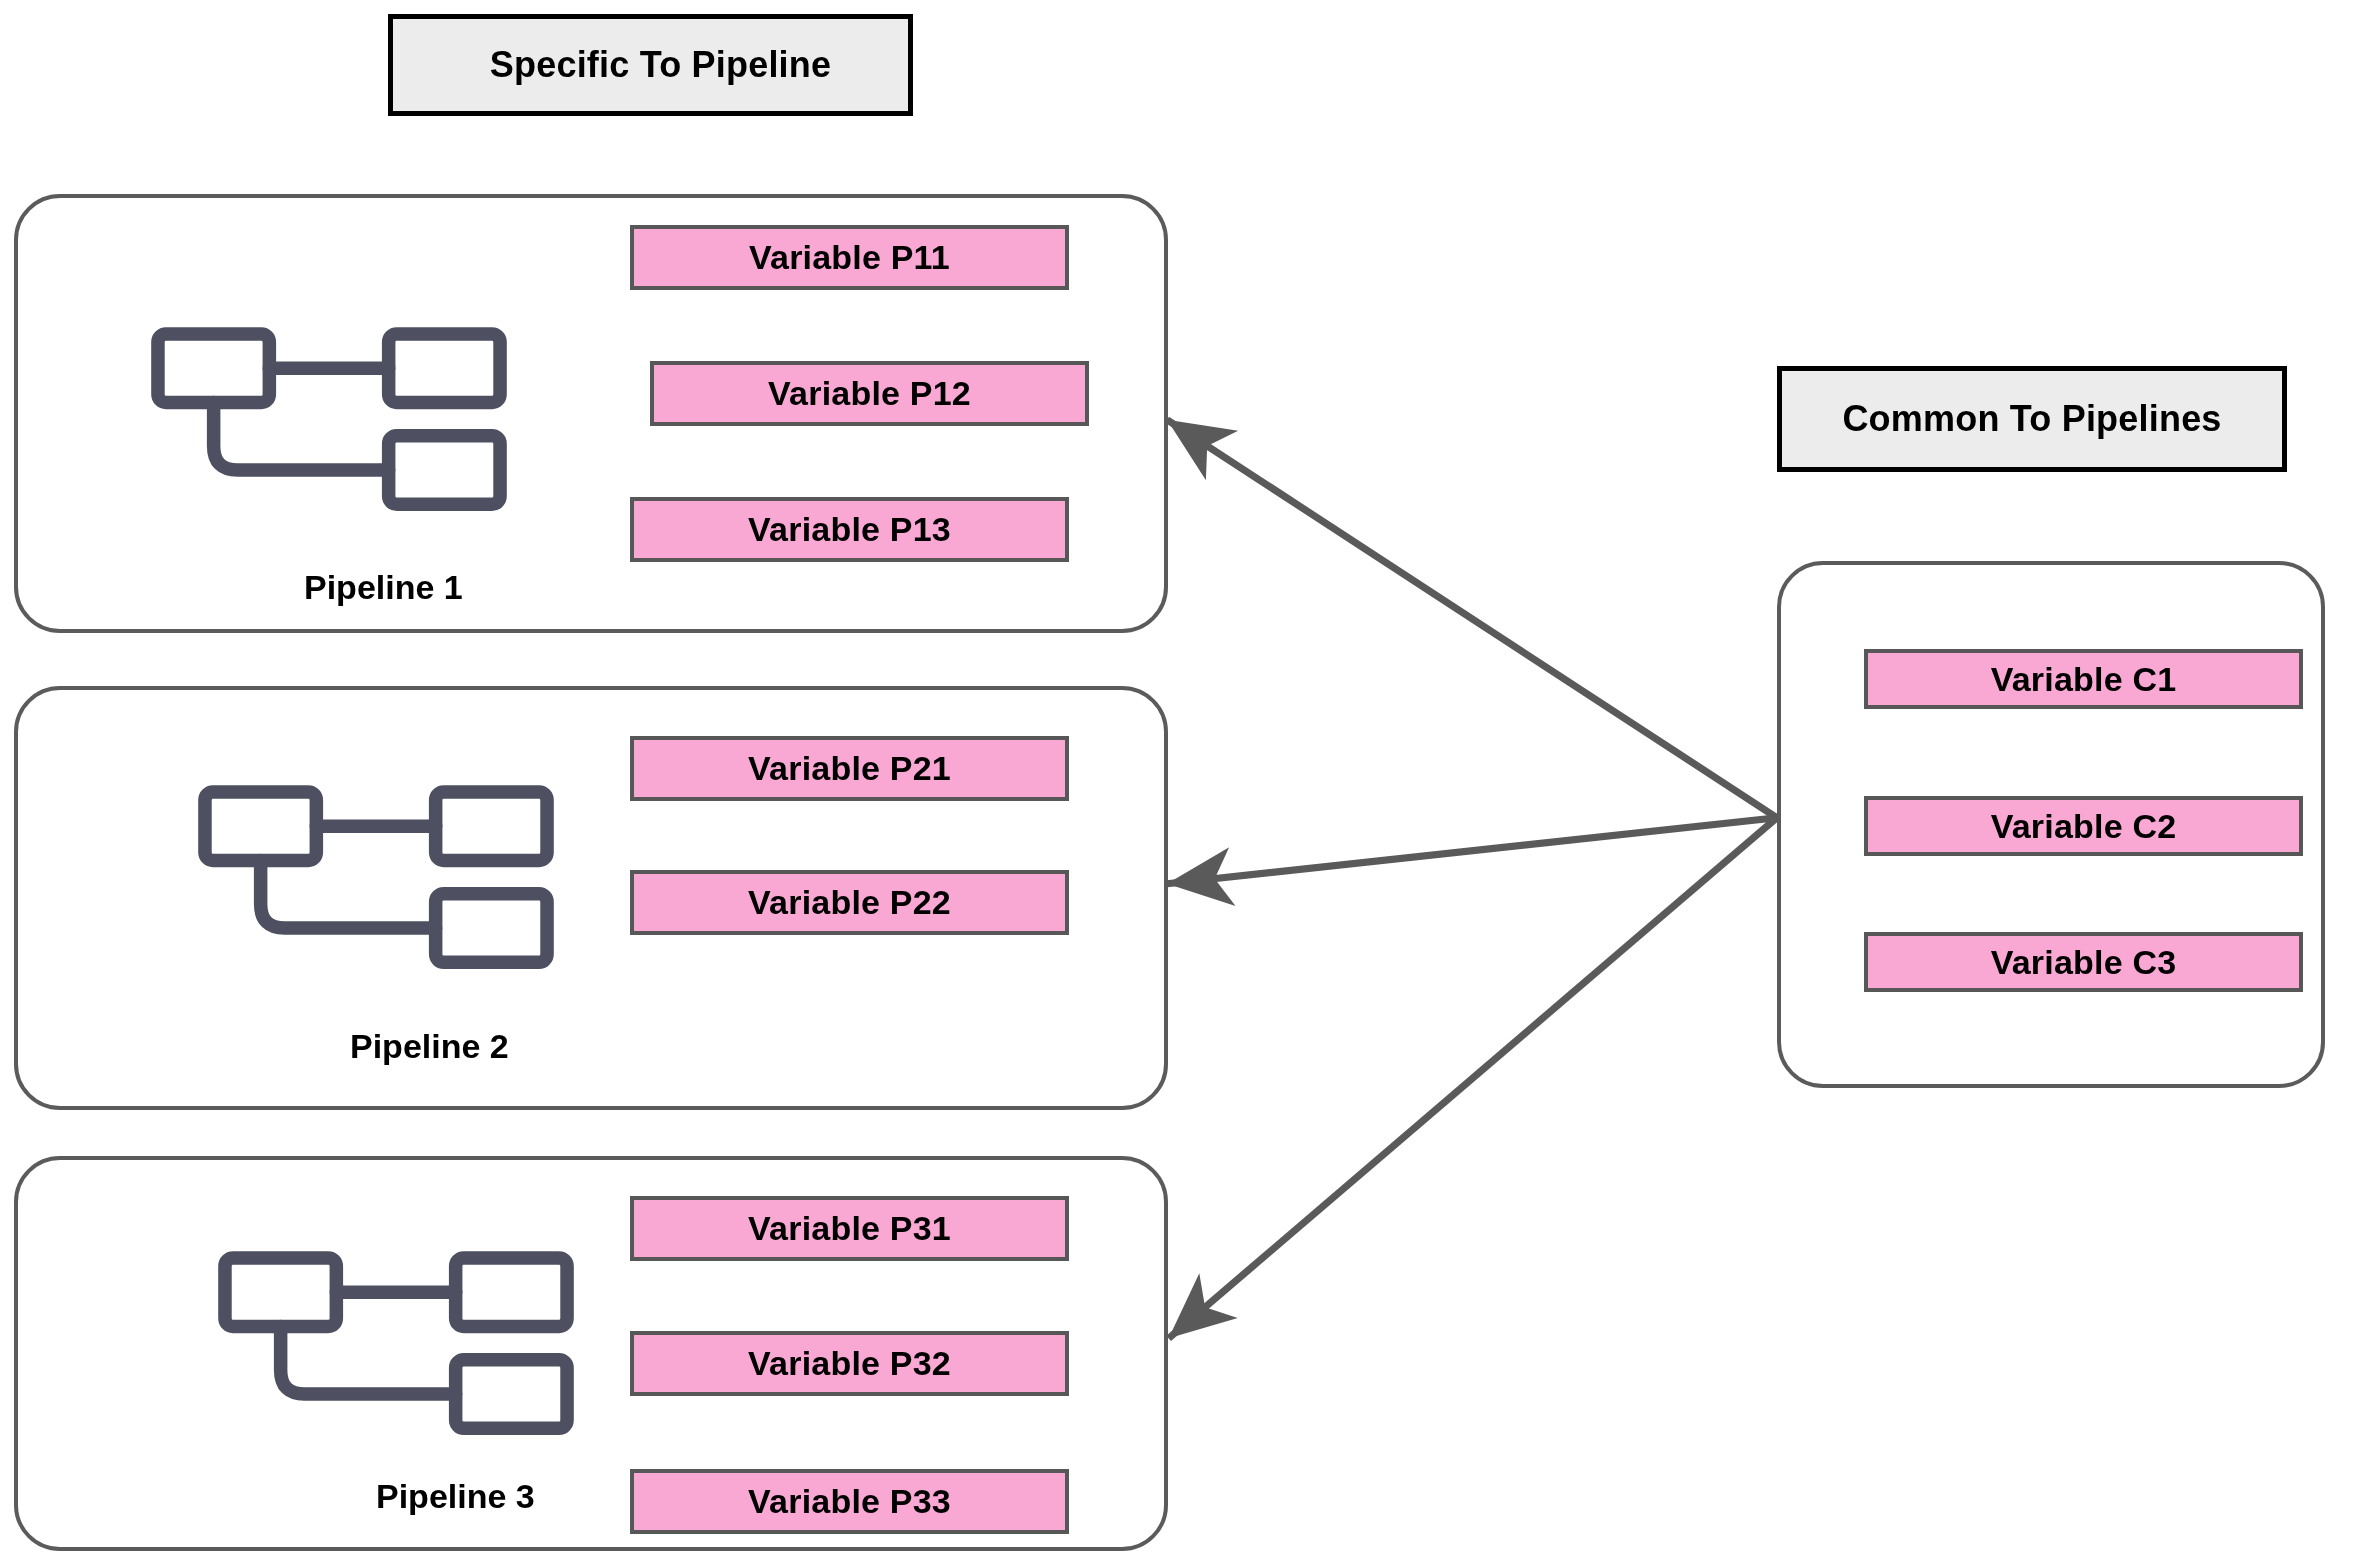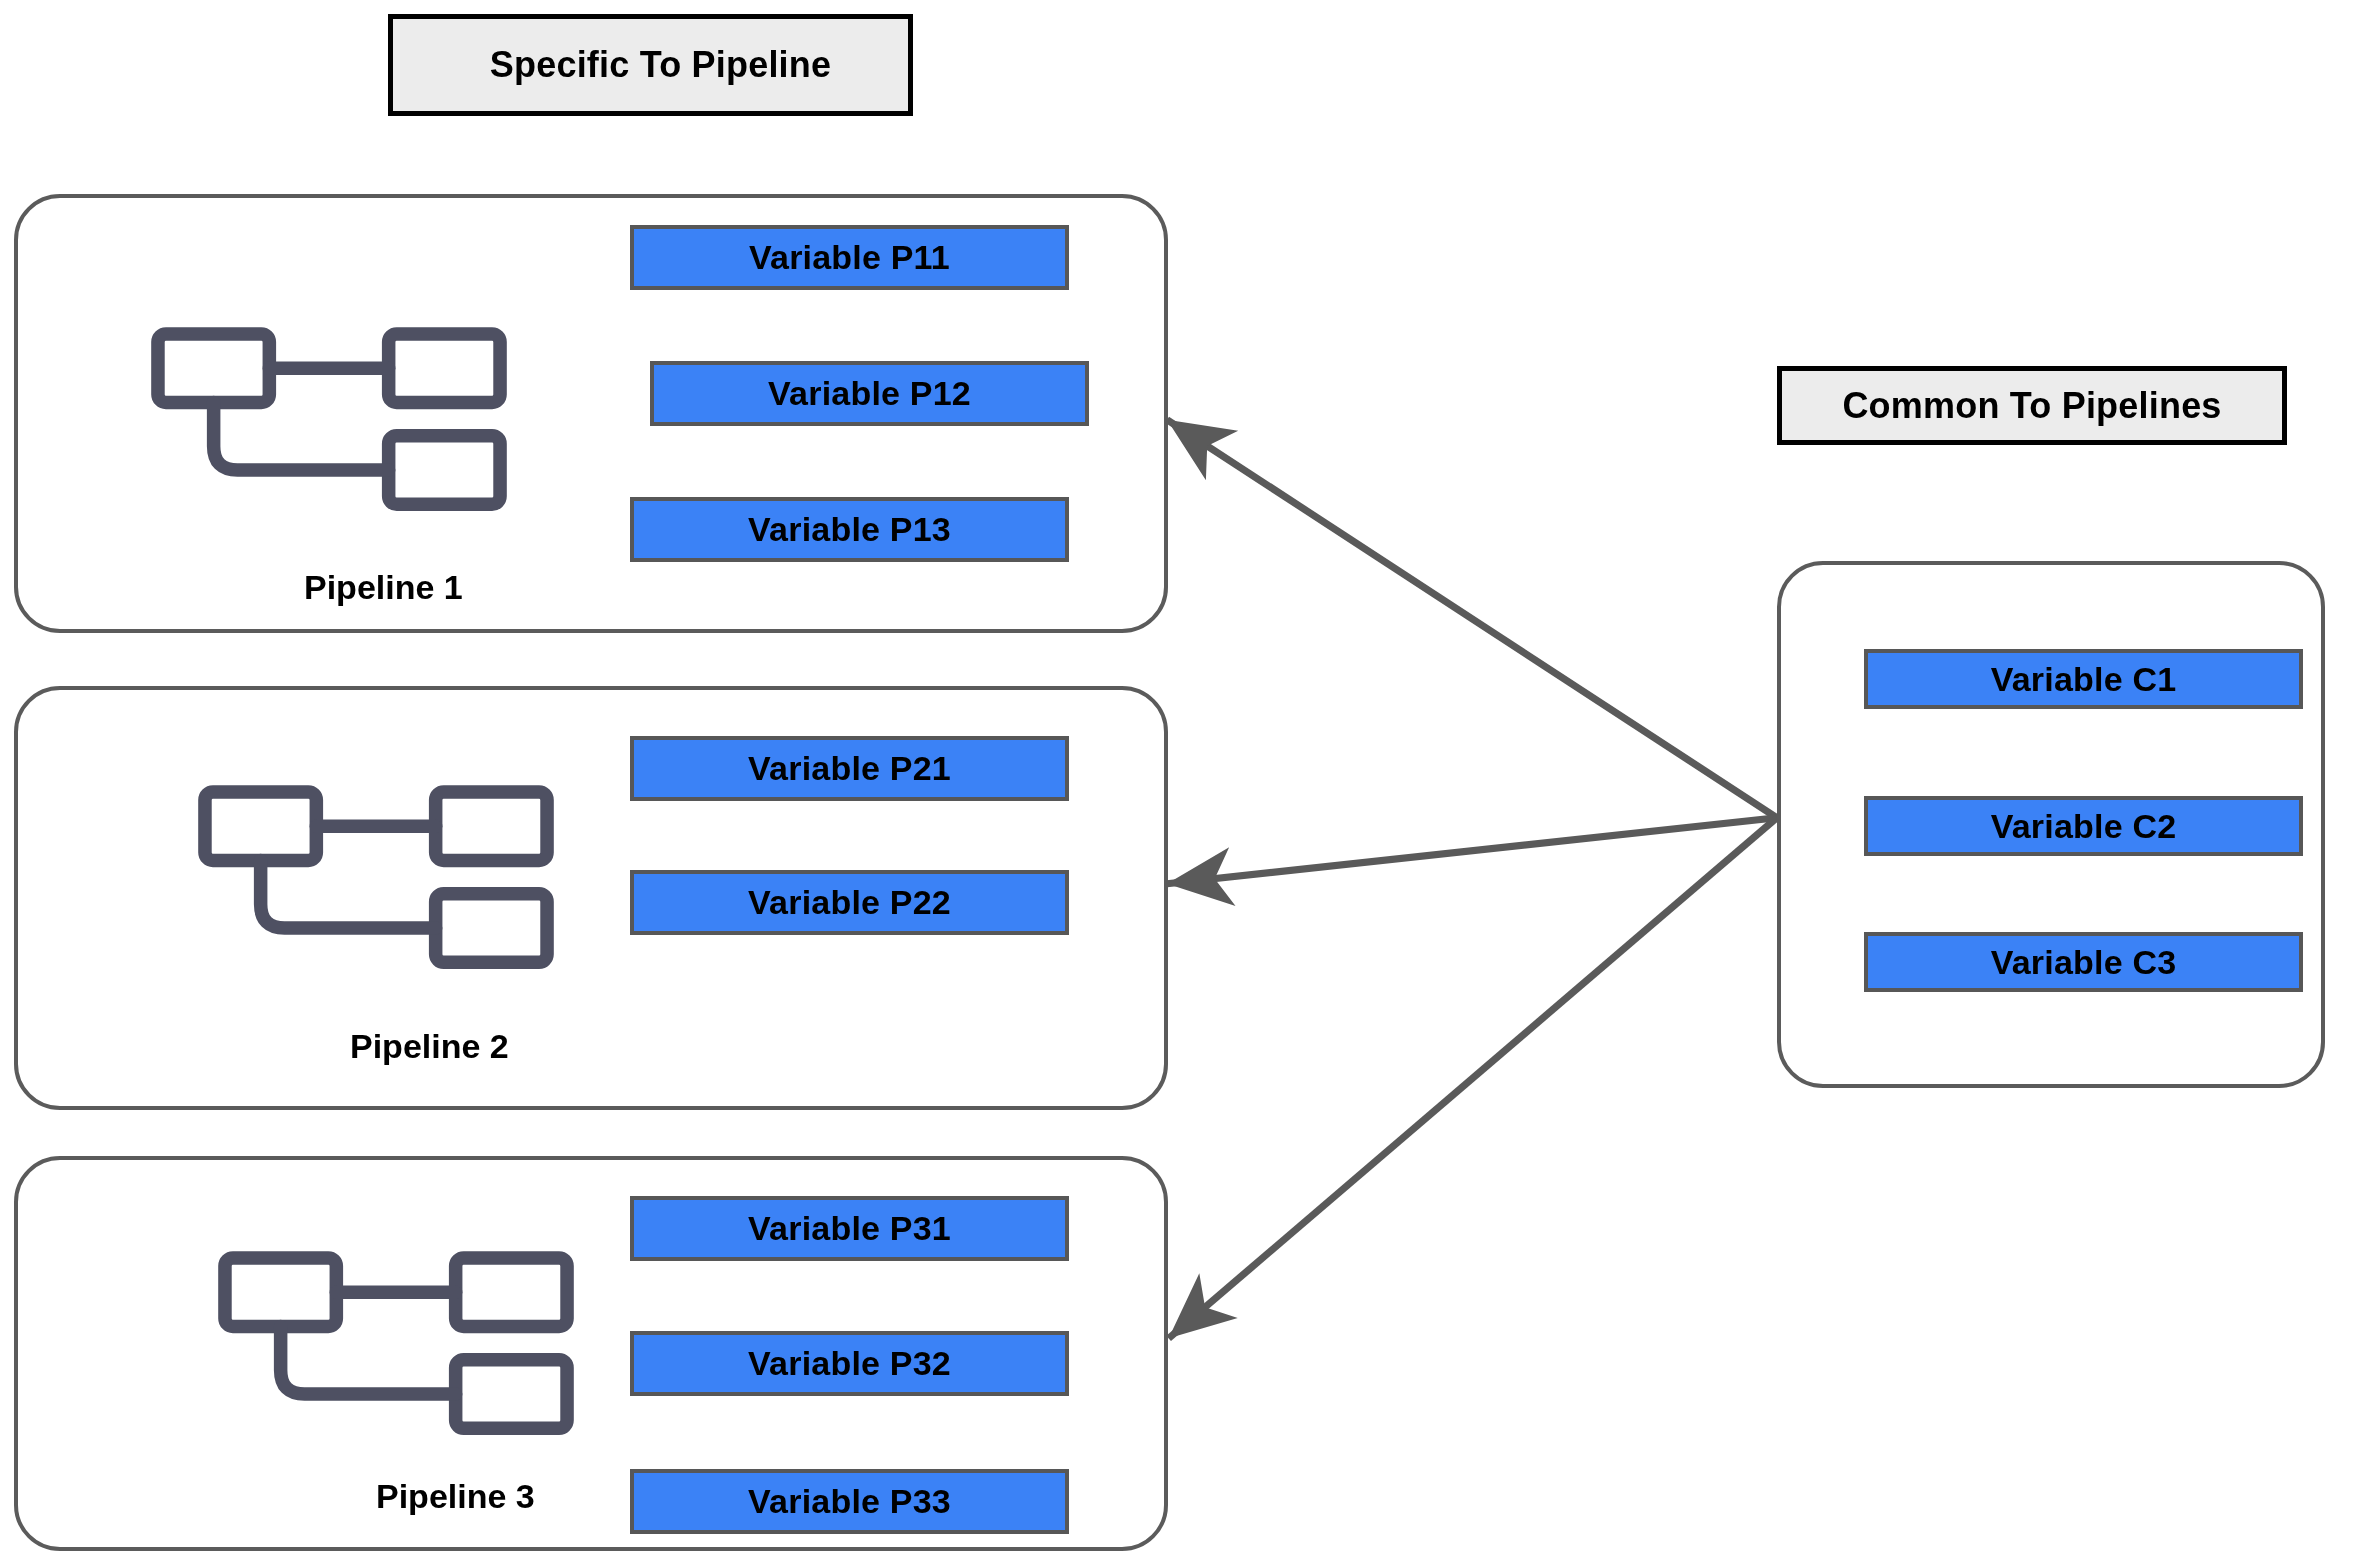--- a/index.html
+++ b/index.html
@@ -36,41 +36,41 @@
     top: 14.3px;
     width: 525px;
     height: 102px;
     font-size: 36px;
     padding-left: 20px;
   }
   #header-common {
     left: 1777px;
     top: 366px;
     width: 510px;
-    height: 79px;
+    height: 106px;
     font-size: 36px;
   }
 
   
   .panel {
     position: absolute;
     background: #ffffff;
     border: 4.8px solid #5b5b5b;
     border-radius: 46px;
     box-sizing: border-box;
   }
   #panel-pipeline-1 { left: 14.3px;   top: 194px;  width: 1154px; height: 439px; }
   #panel-pipeline-2 { left: 14.3px;   top: 686px;  width: 1154px; height: 424px; }
   #panel-pipeline-3 { left: 14.3px;   top: 1156px; width: 1154px; height: 395px; }
   #panel-common     { left: 1777px; top: 561px;  width: 548px;  height: 527px; }
 
   
   .var-box {
     position: absolute;
-    background: #3b82f6;
+    background: #f9a8d4;
     border: 4.8px solid #575757;
     box-sizing: border-box;
     display: flex;
     align-items: center;
     justify-content: center;
     color: #000000;
     font-weight: bold;
     font-size: 34px;
     letter-spacing: 0.2px;
   }

